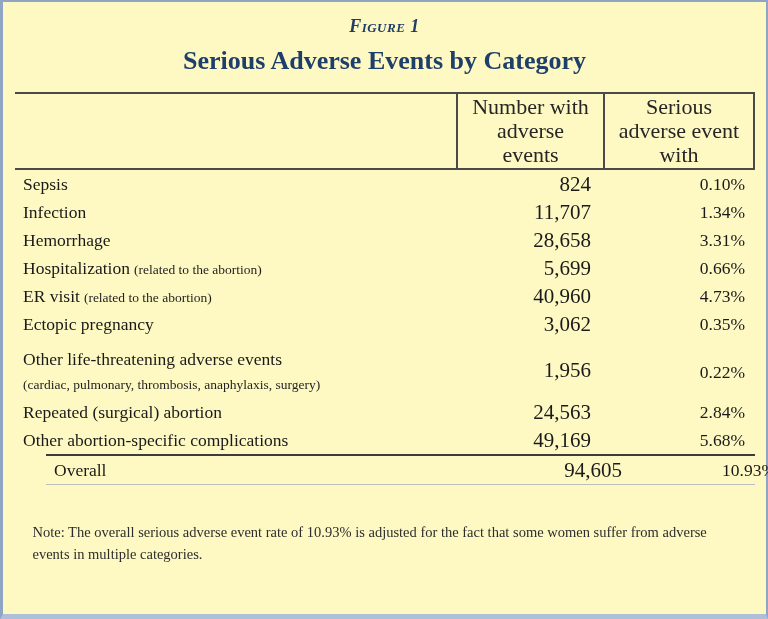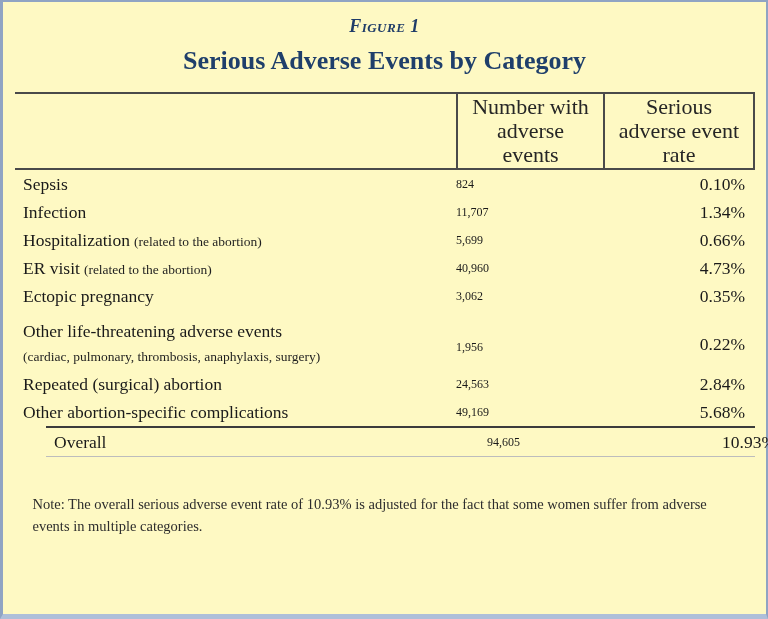--- a/index.html
+++ b/index.html
@@ -57,21 +57,21 @@
     padding: 1px 0 1px 0;
   }
   .hc2 { border-left: 2px solid #4a4a4a; }
   .hc3 { border-left: 2px solid #4a4a4a; border-right: 2px solid #4a4a4a; }
   .row { height: 28px; align-items: center; }
   .c1 {
     padding-left: 8px;
     font-size: 17.5px;
     white-space: nowrap;
   }
-  .c2 { text-align: left; padding-right: 12px; font-size: 12px; }
+  .c2 { text-align: right; padding-right: 12px; font-size: 21px; }
   .c3 { text-align: right; padding-right: 10px; font-size: 17.5px; }
   .sub { font-size: 13.5px; color: #1f1f1f; }
   .sub:empty { display: none; }
   .row .sub { margin-left: 4px; }
   .row-stacked {
     margin-top: 6px;
     height: 54px;
     align-items: end;
   }
   .row-stacked .c1 .main { display: block; line-height: 26px; }
@@ -103,36 +103,41 @@
 
   <div class="tbl">
 
     <div class="grid-row thead">
       <div class="hc hc1"></div>
       <div class="hc hc2">Number with
 adverse
 events</div>
       <div class="hc hc3">Serious
 adverse event
-rate</div>
+with</div>
     </div>
 
     <div class="grid-row row">
       <div class="c1"><span class="main">Sepsis</span></div>
       <div class="c2">824</div>
       <div class="c3">0.10%</div>
     </div>
 
     <div class="grid-row row">
       <div class="c1"><span class="main">Infection</span></div>
       <div class="c2">11,707</div>
       <div class="c3">1.34%</div>
     </div>
 
 
+    <div class="grid-row row">
+      <div class="c1"><span class="main">Hemorrhage</span></div>
+      <div class="c2">28,658</div>
+      <div class="c3">3.31%</div>
+    </div>
 
     <div class="grid-row row">
       <div class="c1"><span class="main">Hospitalization</span><span class="sub">(related to the abortion)</span></div>
       <div class="c2">5,699</div>
       <div class="c3">0.66%</div>
     </div>
 
     <div class="grid-row row">
       <div class="c1"><span class="main">ER visit</span><span class="sub">(related to the abortion)</span></div>
       <div class="c2">40,960</div>

